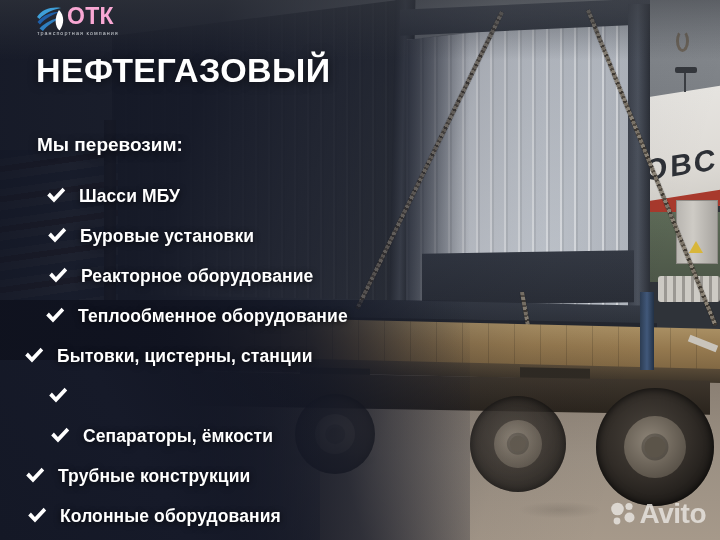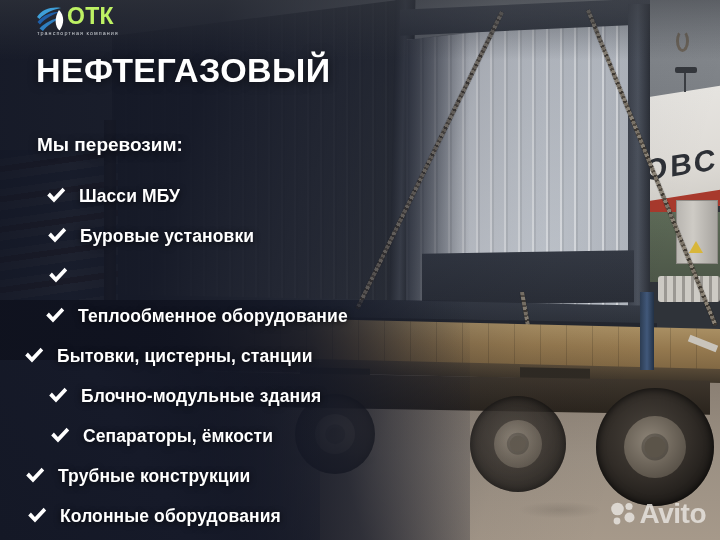--- a/index.html
+++ b/index.html
@@ -279,21 +279,21 @@
   
   .logo {
     position: absolute; left: 36px; top: 5px;
     display: flex; align-items: flex-start;
   }
   .logo-mark { width: 34px; height: 27px; display: block; flex: none; margin-top: 1px; }
   .logo-right { margin-left: -3px; }
   .logo-word {
     font-family: "Liberation Sans", sans-serif;
     font-weight: 700; font-size: 23px; line-height: 23px;
-    color: #bef264; letter-spacing: .3px;
+    color: #f9a8d4; letter-spacing: .3px;
   }
   .logo-tag {
     font-family: "Liberation Sans", sans-serif;
     font-size: 5.4px; line-height: 8px; letter-spacing: 1.05px;
     color: #cfd3d8; margin-top: 1px; margin-left: -30px;
     white-space: nowrap;
   }
 
   
   .headline {
@@ -438,38 +438,38 @@
         <div class="ck-item" style="padding-left: 46px;">
           <svg class="ck-mark" viewBox="0 0 22 22">
             <path d="M2.2 10.6 L4.9 7.6 L8.9 12.1 L17.6 2.8 L20.2 5.4 L9.0 17.6 Z" fill="#ffffff"></path>
           </svg>
           <span class="ck-text">Буровые установки</span>
         </div>
         <div class="ck-item" style="padding-left: 47px;">
           <svg class="ck-mark" viewBox="0 0 22 22">
             <path d="M2.2 10.6 L4.9 7.6 L8.9 12.1 L17.6 2.8 L20.2 5.4 L9.0 17.6 Z" fill="#ffffff"></path>
           </svg>
+          <span class="ck-text">Реакторное оборудование</span>
         </div>
         <div class="ck-item" style="padding-left: 44px;">
           <svg class="ck-mark" viewBox="0 0 22 22">
             <path d="M2.2 10.6 L4.9 7.6 L8.9 12.1 L17.6 2.8 L20.2 5.4 L9.0 17.6 Z" fill="#ffffff"></path>
           </svg>
           <span class="ck-text">Теплообменное оборудование</span>
         </div>
         <div class="ck-item" style="padding-left: 23px;">
           <svg class="ck-mark" viewBox="0 0 22 22">
             <path d="M2.2 10.6 L4.9 7.6 L8.9 12.1 L17.6 2.8 L20.2 5.4 L9.0 17.6 Z" fill="#ffffff"></path>
           </svg>
           <span class="ck-text">Бытовки, цистерны, станции</span>
         </div>
         <div class="ck-item" style="padding-left: 47px;">
           <svg class="ck-mark" viewBox="0 0 22 22">
             <path d="M2.2 10.6 L4.9 7.6 L8.9 12.1 L17.6 2.8 L20.2 5.4 L9.0 17.6 Z" fill="#ffffff"></path>
           </svg>
-          <span class="ck-text">Блочно-модульные здания</span>
         </div>
         <div class="ck-item" style="padding-left: 49px;">
           <svg class="ck-mark" viewBox="0 0 22 22">
             <path d="M2.2 10.6 L4.9 7.6 L8.9 12.1 L17.6 2.8 L20.2 5.4 L9.0 17.6 Z" fill="#ffffff"></path>
           </svg>
           <span class="ck-text">Сепараторы, ёмкости</span>
         </div>
         <div class="ck-item" style="padding-left: 24px;">
           <svg class="ck-mark" viewBox="0 0 22 22">
             <path d="M2.2 10.6 L4.9 7.6 L8.9 12.1 L17.6 2.8 L20.2 5.4 L9.0 17.6 Z" fill="#ffffff"></path>

